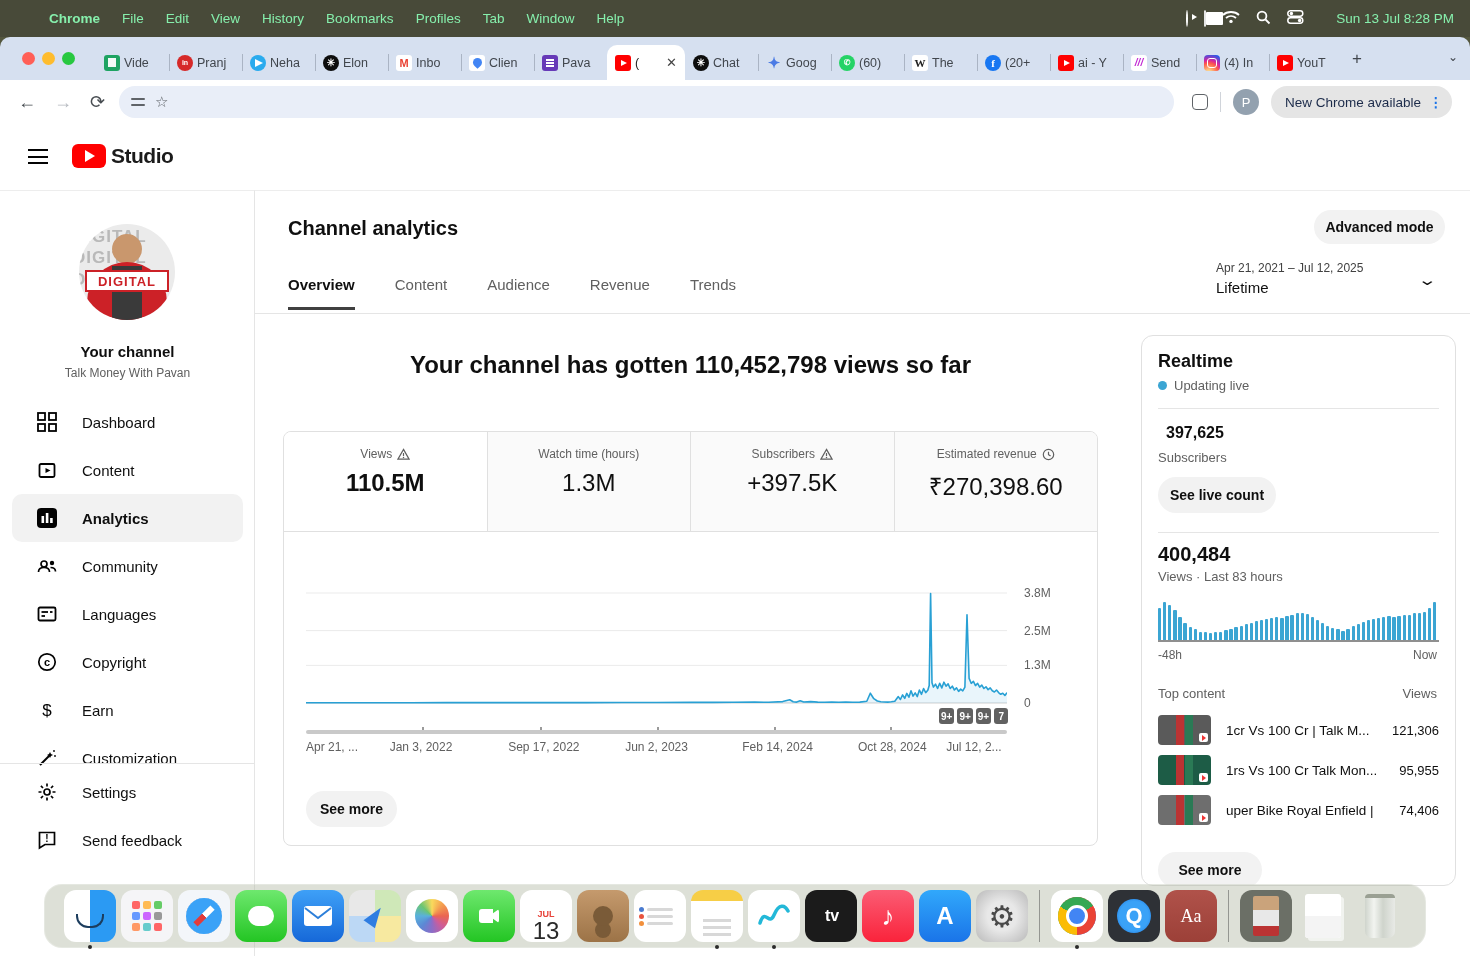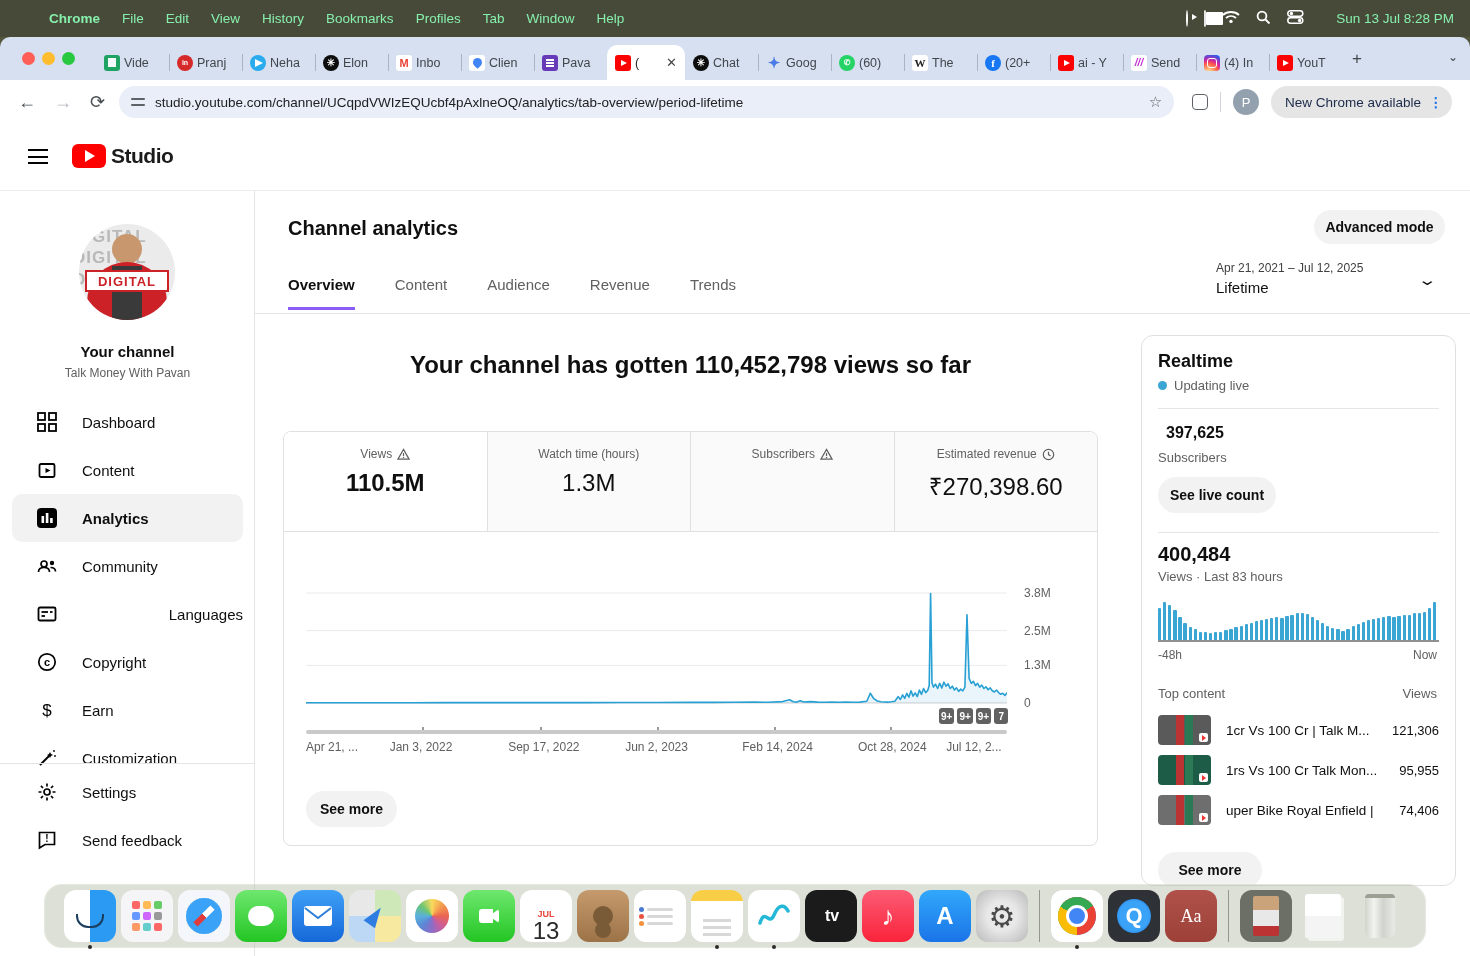--- a/index.html
+++ b/index.html
@@ -119,21 +119,21 @@
   .nav-ic { width:22px; height:22px; display:flex; align-items:center; justify-content:center; font-size:17px; color:#030303; }
   #side-divider { position:absolute; left:0; top:572px; width:254px; height:1px; background:#e5e5e5; }
 
   
   #main { position:absolute; left:255px; top:190px; width:1215px; height:766px; background:#fff; border-top:1px solid #ededed; }
   #page-title { position:absolute; left:33px; top:26px; font-size:20px; font-weight:bold; color:#0f0f0f; }
   #advanced-btn { position:absolute; left:1059px; top:19px; width:131px; height:34px; background:#f2f2f2; border-radius:17px;
     display:flex; align-items:center; justify-content:center; font-size:14px; font-weight:bold; color:#0f0f0f; }
   #an-tabs { position:absolute; left:33px; top:85px; display:flex; gap:40px; font-size:15px; color:#606060; }
   #an-tabs .atab { padding-bottom:14px; }
-  #an-tabs .atab.active { color:#0f0f0f; font-weight:bold; border-bottom:3px solid #8b5cf6; }
+  #an-tabs .atab.active { color:#0f0f0f; font-weight:bold; border-bottom:3px solid #404040; }
   #tabs-border { position:absolute; left:0; top:122px; width:1215px; height:1px; background:#e5e5e5; }
   #date-range { position:absolute; left:961px; top:70px; font-size:12px; color:#404040; }
   #period { position:absolute; left:961px; top:88px; font-size:15px; color:#0f0f0f; }
   #period-chevron { position:absolute; left:1166px; top:80px; font-size:15px; color:#0f0f0f; transform:scaleX(1.6); }
   #headline { position:absolute; left:28px; top:160px; width:815px; text-align:center; font-size:24px; font-weight:bold; color:#0f0f0f; }
 
   
   #chart-card { position:absolute; left:28px; top:240px; width:815px; height:415px; border:1px solid #e0e0e0; border-radius:8px; background:#fff; overflow:hidden; }
   #metric-strip { position:absolute; left:0; top:0; width:813px; height:100px; display:flex; border-bottom:1px solid #e0e0e0; }
   .mcard { flex:1; border-left:1px solid #e0e0e0; background:#fafafa; text-align:center; padding-top:15px; }
@@ -361,21 +361,20 @@
   <span id="newtab-btn" style="left: 1352px;">+</span>
   <span id="tabsearch">⌄</span>
 </div>
 
 <div id="toolbar">
   <span class="navic">←</span>
   <span class="navic fwd">→</span>
   <span class="navic">⟳</span>
   <div id="omnibox">
     <span class="sliders"></span>
-    <span class="url">studio.youtube.com/channel/UCqpdVWIzEQUcbf4pAxlneOQ/analytics/tab-overview/period-lifetime</span>
     <span class="star">☆</span>
   </div>
   <span class="puzzle"></span>
   <span class="tbsep"></span>
   <span class="avatarP">P</span>
   <div id="update-pill">
     <span>New Chrome available</span>
     <span class="dots">⋮</span>
   </div>
 </div>
@@ -489,21 +488,21 @@
         <span class="nav-ic">
           <svg width="22" height="20" viewBox="0 0 22 20">
             <circle cx="8" cy="8" r="3" fill="none" stroke="#030303" stroke-width="1.7"></circle>
             <path d="M2.5 16c0-3 2.5-4.5 5.5-4.5s5.5 1.5 5.5 4.5" fill="none" stroke="#030303" stroke-width="1.7"></path>
             <circle cx="16" cy="7" r="2.2" fill="#030303"></circle>
             <path d="M14.5 11.5c2.8 0 5 1.4 5 4" fill="none" stroke="#030303" stroke-width="1.7"></path>
           </svg>
         </span>
         <span>Community</span>
       </div>
-      <div class="nav-item" style="top: 399px; justify-content: space-between;">
+      <div class="nav-item" style="top: 399px;">
         <span class="nav-ic">
           <svg width="20" height="20" viewBox="0 0 20 20">
             <rect x="1.5" y="3.5" width="17" height="13" rx="1.5" fill="none" stroke="#030303" stroke-width="1.8"></rect>
             <line x1="4.5" y1="8" x2="11" y2="8" stroke="#030303" stroke-width="1.8"></line>
             <line x1="13" y1="8" x2="15.5" y2="8" stroke="#030303" stroke-width="1.8"></line>
             <line x1="4.5" y1="12" x2="8" y2="12" stroke="#030303" stroke-width="1.8"></line>
           </svg>
         </span>
         <span>Languages</span>
       </div>
@@ -596,20 +595,21 @@
         </div>
         <div class="mcard">
           <div class="lab">
             <span>Subscribers</span>
             <svg class="warn-ic" viewBox="0 0 14 14">
               <path d="M7 1.5L13 12H1z" fill="none" stroke="#606060" stroke-width="1.3"></path>
               <line x1="7" y1="5.5" x2="7" y2="8.5" stroke="#606060" stroke-width="1.3"></line>
               <circle cx="7" cy="10.3" r="0.8" fill="#606060"></circle>
             </svg>
           </div>
+          <div class="val">+397.5K</div>
         </div>
         <div class="mcard">
           <div class="lab">
             <span>Estimated revenue</span>
             <svg class="clock-ic" viewBox="0 0 14 14">
               <circle cx="7" cy="7" r="5.6" fill="none" stroke="#606060" stroke-width="1.3"></circle>
               <path d="M7 4v3.2l2.2 1.3" fill="none" stroke="#606060" stroke-width="1.3"></path>
             </svg>
           </div>
           <div class="val">₹270,398.60</div>

